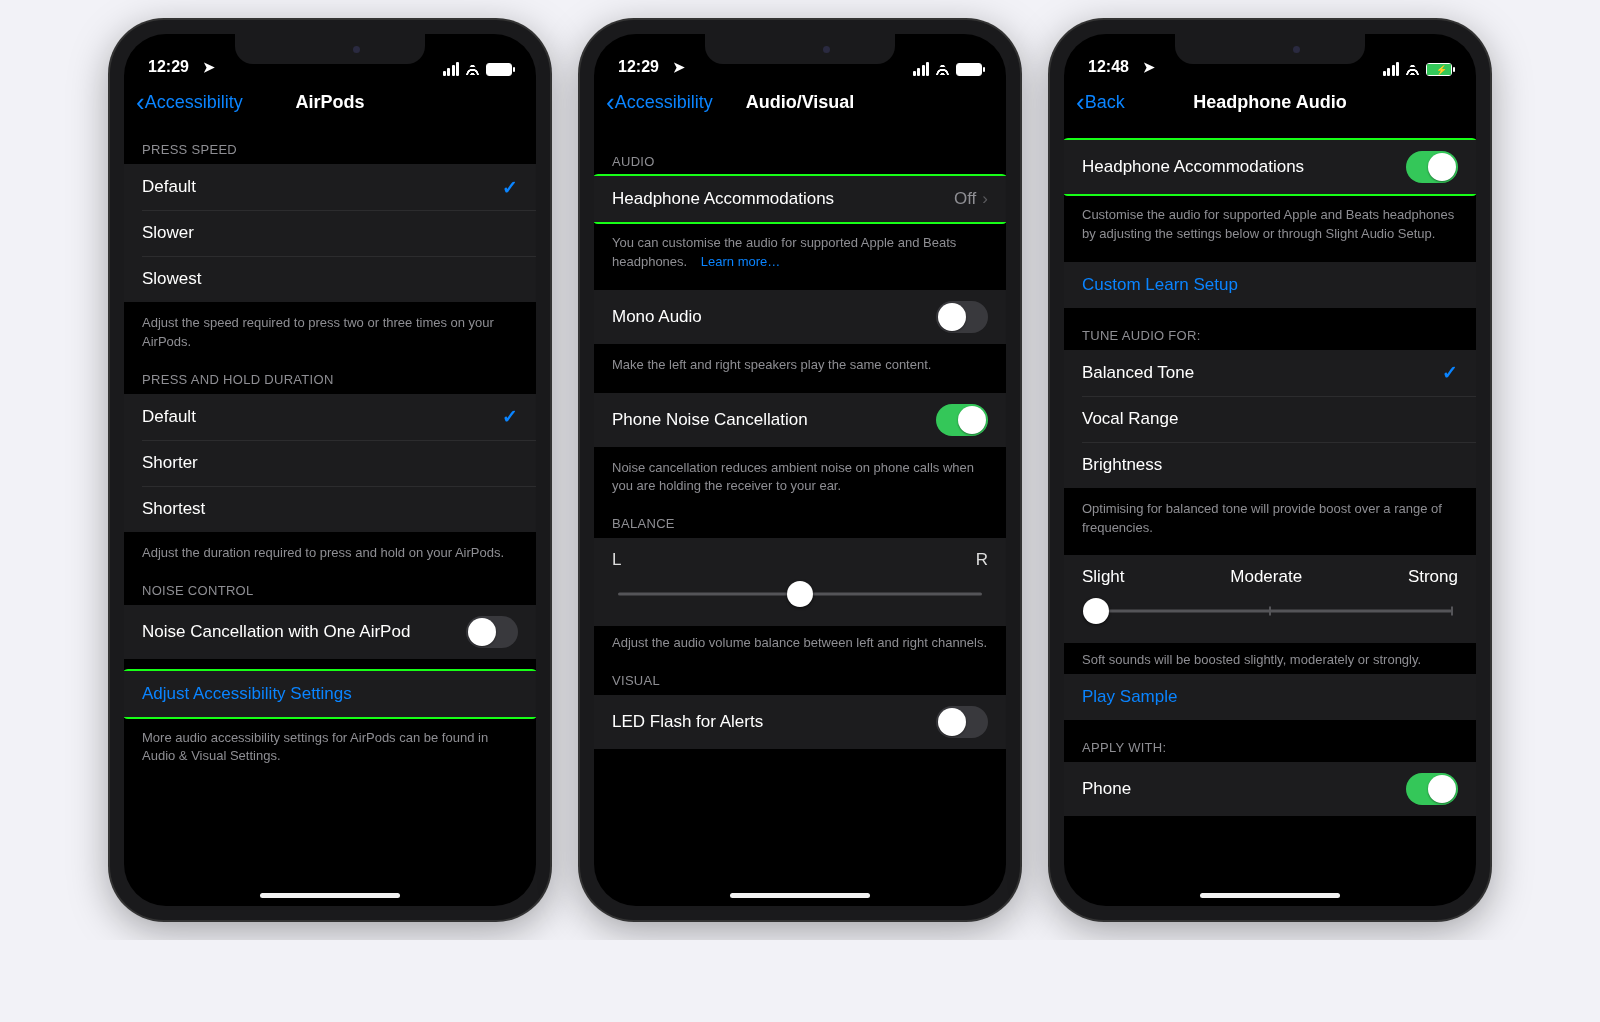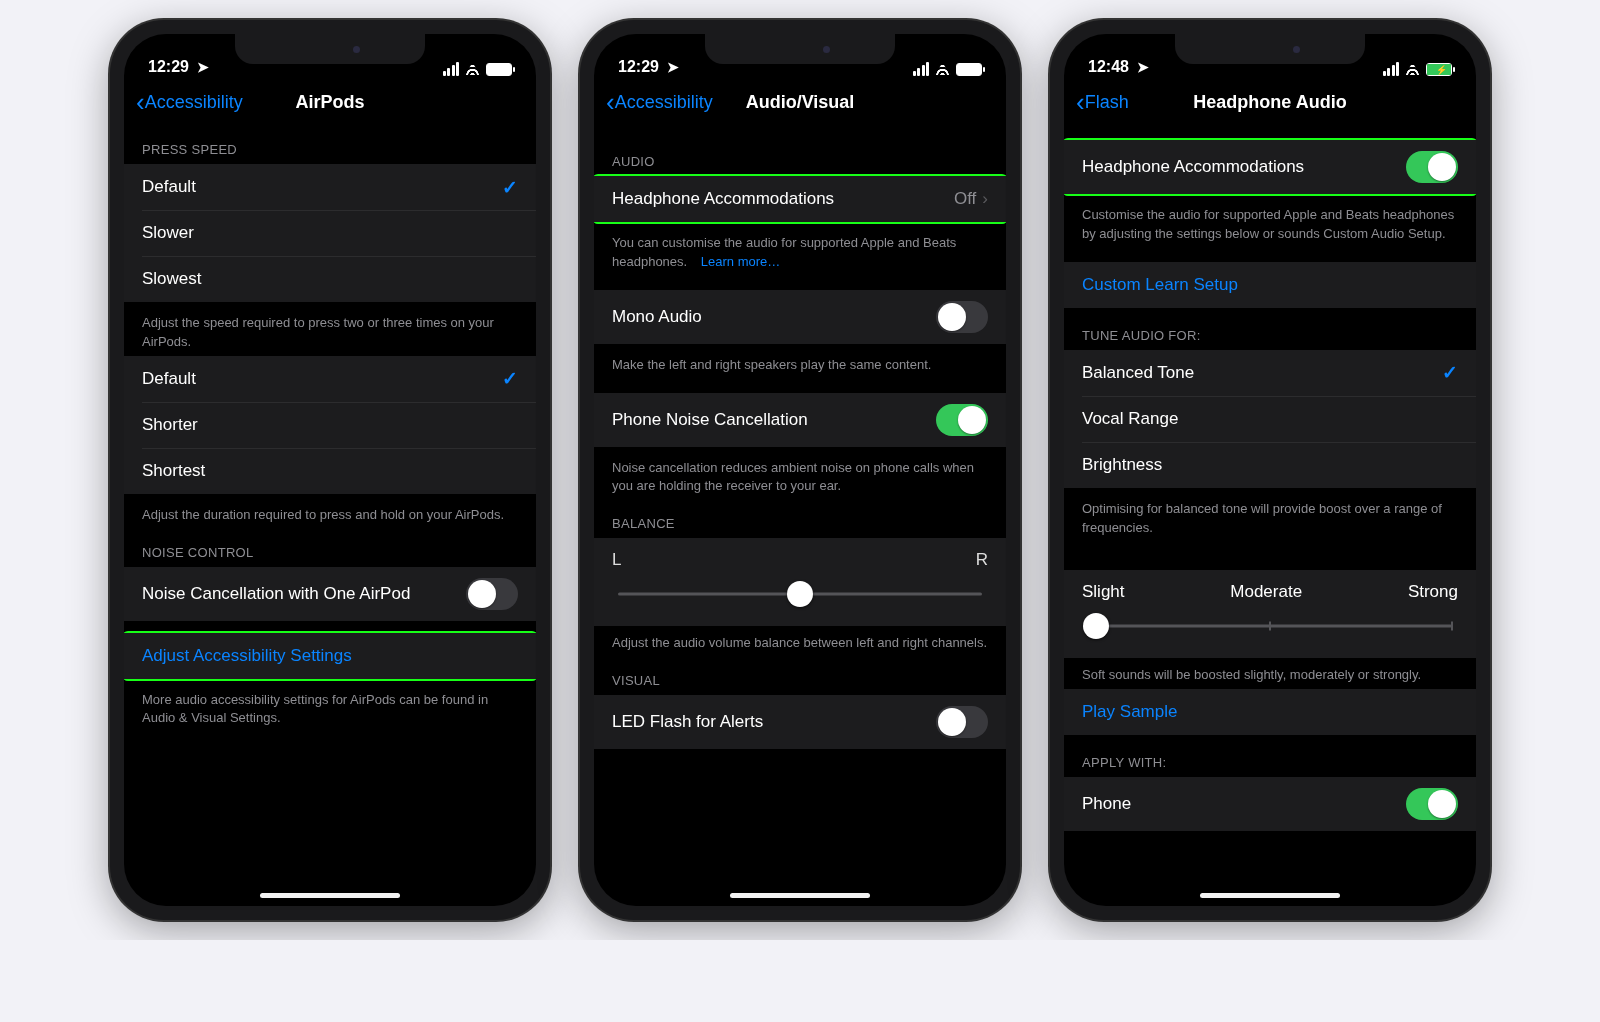--- a/index.html
+++ b/index.html
@@ -50,21 +50,21 @@
   }
   .statusbar {
     height: 44px;
     display: flex;
     justify-content: space-between;
     align-items: flex-end;
     padding: 0 24px 2px;
     font-size: 16px;
     font-weight: 600;
   }
-  .statusbar .left { display:flex; align-items:center; gap:8px; }
+  .statusbar .left { display:flex; align-items:center; gap:14px; }
   .statusbar .right { display:flex; align-items:center; gap:5px; }
   .bars { display:inline-flex; gap:1.5px; align-items:flex-end; }
   .bars i { width:3px; background:#fff; display:block; border-radius:1px;}
   .bars i:nth-child(1){height:5px}
   .bars i:nth-child(2){height:8px}
   .bars i:nth-child(3){height:11px}
   .bars i:nth-child(4){height:14px}
   .wifi { width:17px; height:12px; position:relative; }
   .wifi::before{
     content:""; position:absolute; inset:0;
@@ -196,20 +196,21 @@
         </div>
         <div class="cell">
           <span>Slower</span>
         </div>
         <div class="cell">
           <span>Slowest</span>
         </div>
       </div>
       <div class="footer-text">Adjust the speed required to press two or three times on your AirPods.</div>
 
+      <div class="section-header">PRESS AND HOLD DURATION</div>
       <div class="group">
         <div class="cell">
           <span>Default</span>
           <span class="check">✓</span>
         </div>
         <div class="cell">
           <span>Shorter</span>
         </div>
         <div class="cell">
           <span>Shortest</span>
@@ -349,34 +350,34 @@
         <span class="wifi"></span>
         <span class="batt charge">
             <i></i>
             <span class="bolt">⚡</span>
           </span>
       </div>
     </div>
     <div class="navbar">
       <div class="back">
         <span class="chev">‹</span>
-        <span>Flash</span>
+        <span>Back</span>
       </div>
       <div class="title">Headphone Audio</div>
     </div>
     <div class="content">
       <div class="group highlight" style="margin-top:14px">
         <div class="cell">
           <span>Headphone Accommodations</span>
           <span class="toggle on">
               <span class="knob"></span>
             </span>
         </div>
       </div>
-      <div class="footer-text">Customise the audio for supported Apple and Beats headphones by adjusting the settings below or sounds Custom Audio Setup.</div>
+      <div class="footer-text">Customise the audio for supported Apple and Beats headphones by adjusting the settings below or through Slight Audio Setup.</div>
 
       <div class="group" style="margin-top:14px">
         <div class="cell link">
           <span>Custom Learn Setup</span>
         </div>
       </div>
 
       <div class="section-header">TUNE AUDIO FOR:</div>
       <div class="group">
         <div class="cell">
@@ -385,21 +386,21 @@
         </div>
         <div class="cell">
           <span>Vocal Range</span>
         </div>
         <div class="cell">
           <span>Brightness</span>
         </div>
       </div>
       <div class="footer-text">Optimising for balanced tone will provide boost over a range of frequencies.</div>
 
-      <div class="slider-row" style="margin-top:29px">
+      <div class="slider-row" style="margin-top:14px">
         <div class="slider-labels">
           <span>Slight</span>
           <span>Moderate</span>
           <span>Strong</span>
         </div>
         <div class="slider">
           <div class="track"></div>
           <div class="tick" style="left:50%"></div>
           <div class="tick" style="left:calc(100% - 6px)"></div>
           <div class="thumb" style="left:14px"></div>

